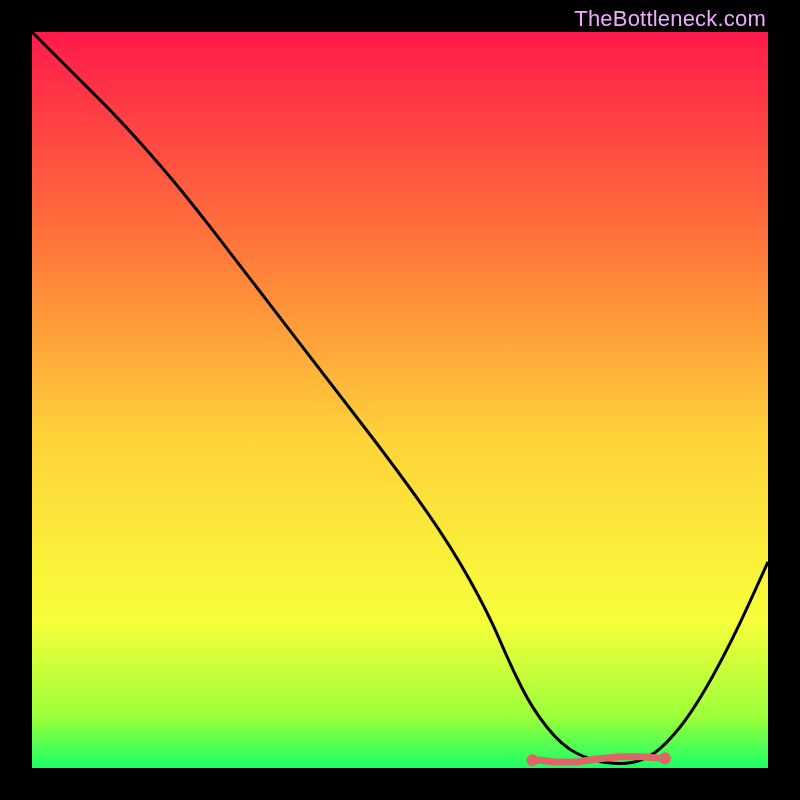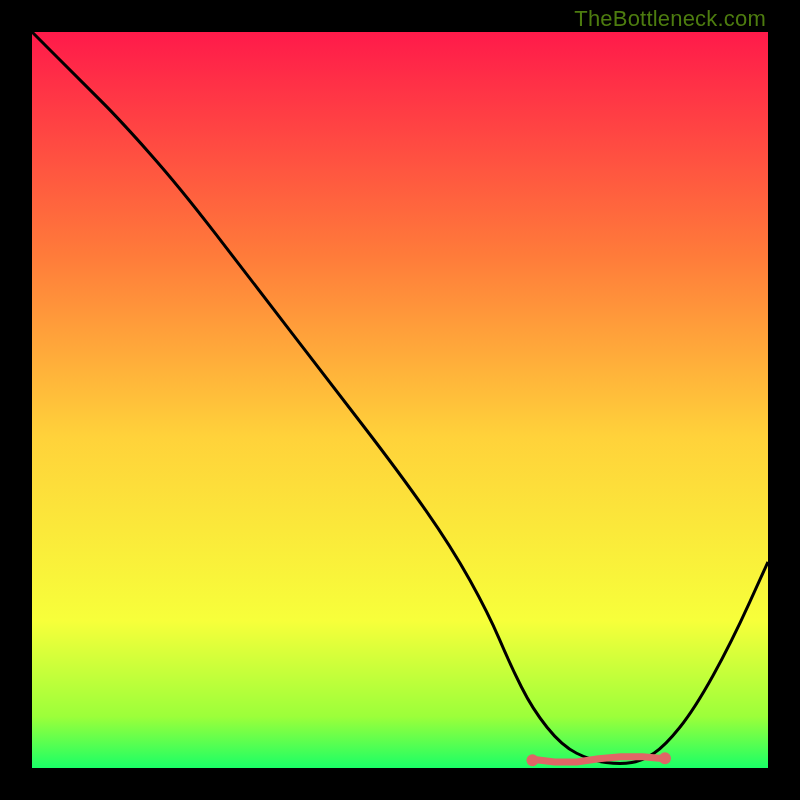--- a/index.html
+++ b/index.html
@@ -23,21 +23,21 @@
     position: absolute;
     left: 0;
     top: 0;
     width: 736px;
     height: 736px;
   }
   .watermark {
     position: absolute;
     top: 6px;
     right: 34px;
-    color: #4d7c0f;
+    color: #f0abfc;
     font-size: 22px;
     letter-spacing: 0.2px;
   }
   svg {
     display: block;
   }
 </style>
 </head>
 <body>
 

